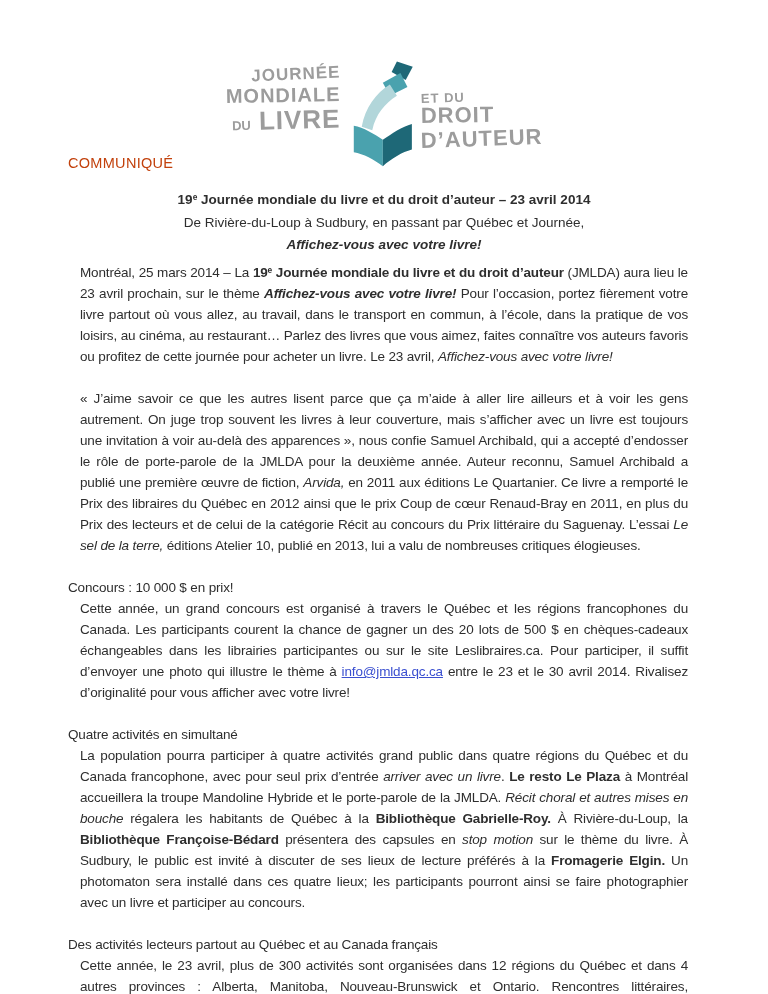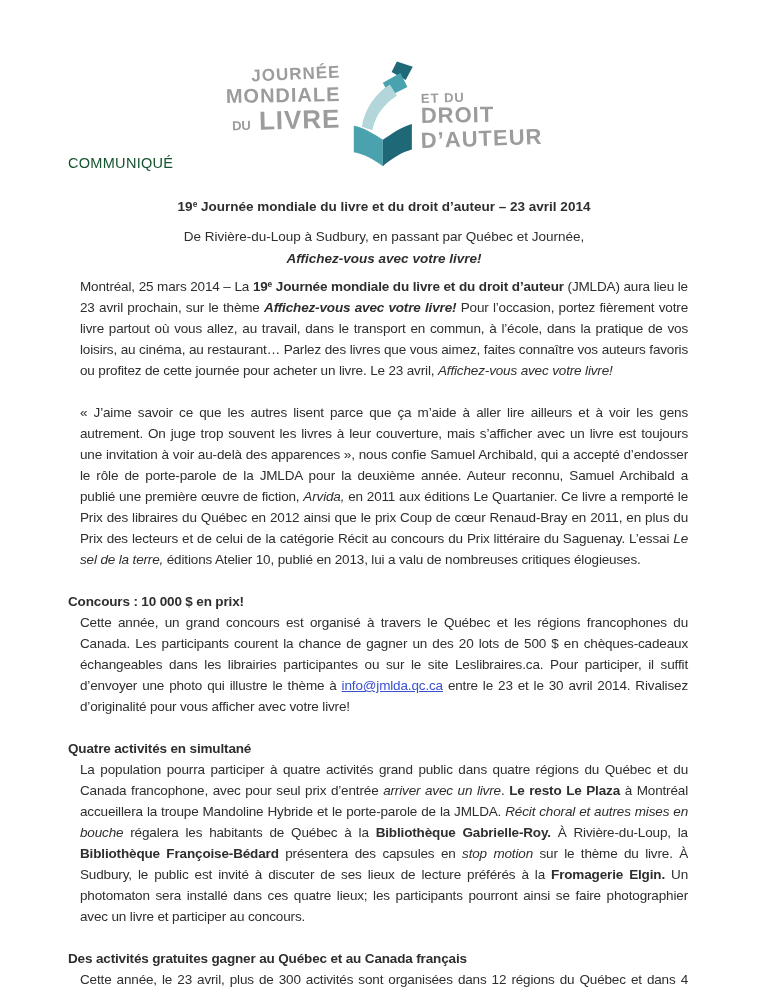--- a/index.html
+++ b/index.html
@@ -22,38 +22,38 @@
   .logo-left .l2{font-size:20px;transform:rotate(-1deg);margin-top:2px;}
   .logo-left .l3{font-size:26px;transform:rotate(-1.5deg);margin-top:1px;}
   .logo-left .l3 .small{font-size:13px;letter-spacing:0;}
   .logo-right{text-align:left;padding-top:32px;}
   .logo-right .r1{font-size:13px;transform:rotate(-2deg);}
   .logo-right .r2{font-size:22px;transform:rotate(-1deg);margin-top:1px;}
   .logo-right .r3{font-size:22px;transform:rotate(-2deg);margin-top:1px;}
   .logo-book{width:88px;height:110px;margin:0 -6px 0 -2px;flex:0 0 auto;}
   .communique{
     position:absolute;left:68px;top:155px;
-    font-size:14.5px;letter-spacing:0.3px;color:#14532d;
+    font-size:14.5px;letter-spacing:0.3px;color:#c2410c;
   }
   
   .title-block{
     margin:0 68px 6px;text-align:center;
     font-size:13.5px;line-height:22px;
   }
-  .title-block h1{font-size:13.5px;font-weight:bold;margin:8px;}
+  .title-block h1{font-size:13.5px;font-weight:bold;margin:1px;}
   .title-block .subtitle{font-weight:normal;}
   .title-block .theme{font-weight:bold;font-style:italic;}
   
   .body-text{
     padding:0 68px;font-size:13.5px;line-height:21px;
     text-align:justify;letter-spacing:-0.15px;
   }
   .body-text p{margin:0 12px 21px;}
   .body-text h2{
-    font-size:13.5px;font-weight:bold;margin:0;text-align:left;
+    font-size:13.5px;font-weight:normal;margin:0;text-align:left;
   }
   .b{font-weight:bold;}
   .i{font-style:italic;}
   sup{font-size:62%;vertical-align:baseline;position:relative;top:-0.45em;line-height:0;}
   a.email-link{color:var(--link-color,#3a4fd0);cursor:pointer;}
 </style>
 </head>
 <body style="--link-color: #3a4fd0;">
 
 <div class="page">
@@ -104,18 +104,18 @@
       <h2>Concours : 10 000 $ en prix!</h2>
       <p><span>Cette année, un grand concours est organisé à travers le Québec et les régions francophones du Canada. Les participants courent la chance de gagner un des 20 lots de 500 $ en chèques-cadeaux échangeables dans les librairies participantes ou sur le site Leslibraires.ca. Pour participer, il suffit d’envoyer une photo qui illustre le thème à </span><a href="#" class="email-link">info@jmlda.qc.ca</a><span> entre le 23 et le 30 avril 2014. Rivalisez d’originalité pour vous afficher avec votre livre!</span></p>
     </section>
 
     <section>
       <h2>Quatre activités en simultané</h2>
       <p><span>La population pourra participer à quatre activités grand public dans quatre régions du Québec et du Canada francophone, avec pour seul prix d’entrée </span><span class="i">arriver avec un livre</span><span>. </span><span class="b">Le resto Le Plaza</span><span> à Montréal accueillera la troupe Mandoline Hybride et le porte-parole de la JMLDA. </span><span class="i">Récit choral et autres mises en bouche</span><span> régalera les habitants de Québec à la </span><span class="b">Bibliothèque Gabrielle-Roy.</span><span> À Rivière-du-Loup, la </span><span class="b">Bibliothèque Françoise-Bédard</span><span> présentera des capsules en </span><span class="i">stop motion</span><span> sur le thème du livre. À Sudbury, le public est invité à discuter de ses lieux de lecture préférés à la </span><span class="b">Fromagerie Elgin.</span><span> Un photomaton sera installé dans ces quatre lieux; les participants pourront ainsi se faire photographier avec un livre et participer au concours.</span></p>
     </section>
 
     <section>
-      <h2>Des activités gratuites gagner au Québec et au Canada français</h2>
+      <h2>Des activités lecteurs partout au Québec et au Canada français</h2>
       <p><span>Cette année, le 23 avril, plus de 300 activités sont organisées dans 12 régions du Québec et dans 4 autres provinces : Alberta, Manitoba, Nouveau-Brunswick et Ontario. Rencontres littéraires, conférences, débats, ateliers, lectures publiques, </span><span class="i">cadavres exquis</span><span>, chasse au trésor et performances littéraires sont autant d’activités gratuites se déroulant dans les librairies, écoles, CPE et garderies, maison des jeunes et maisons de la culture tout au long de la journée.</span></p>
     </section>
   </div>
 
 </div>
 
 </body></html>

